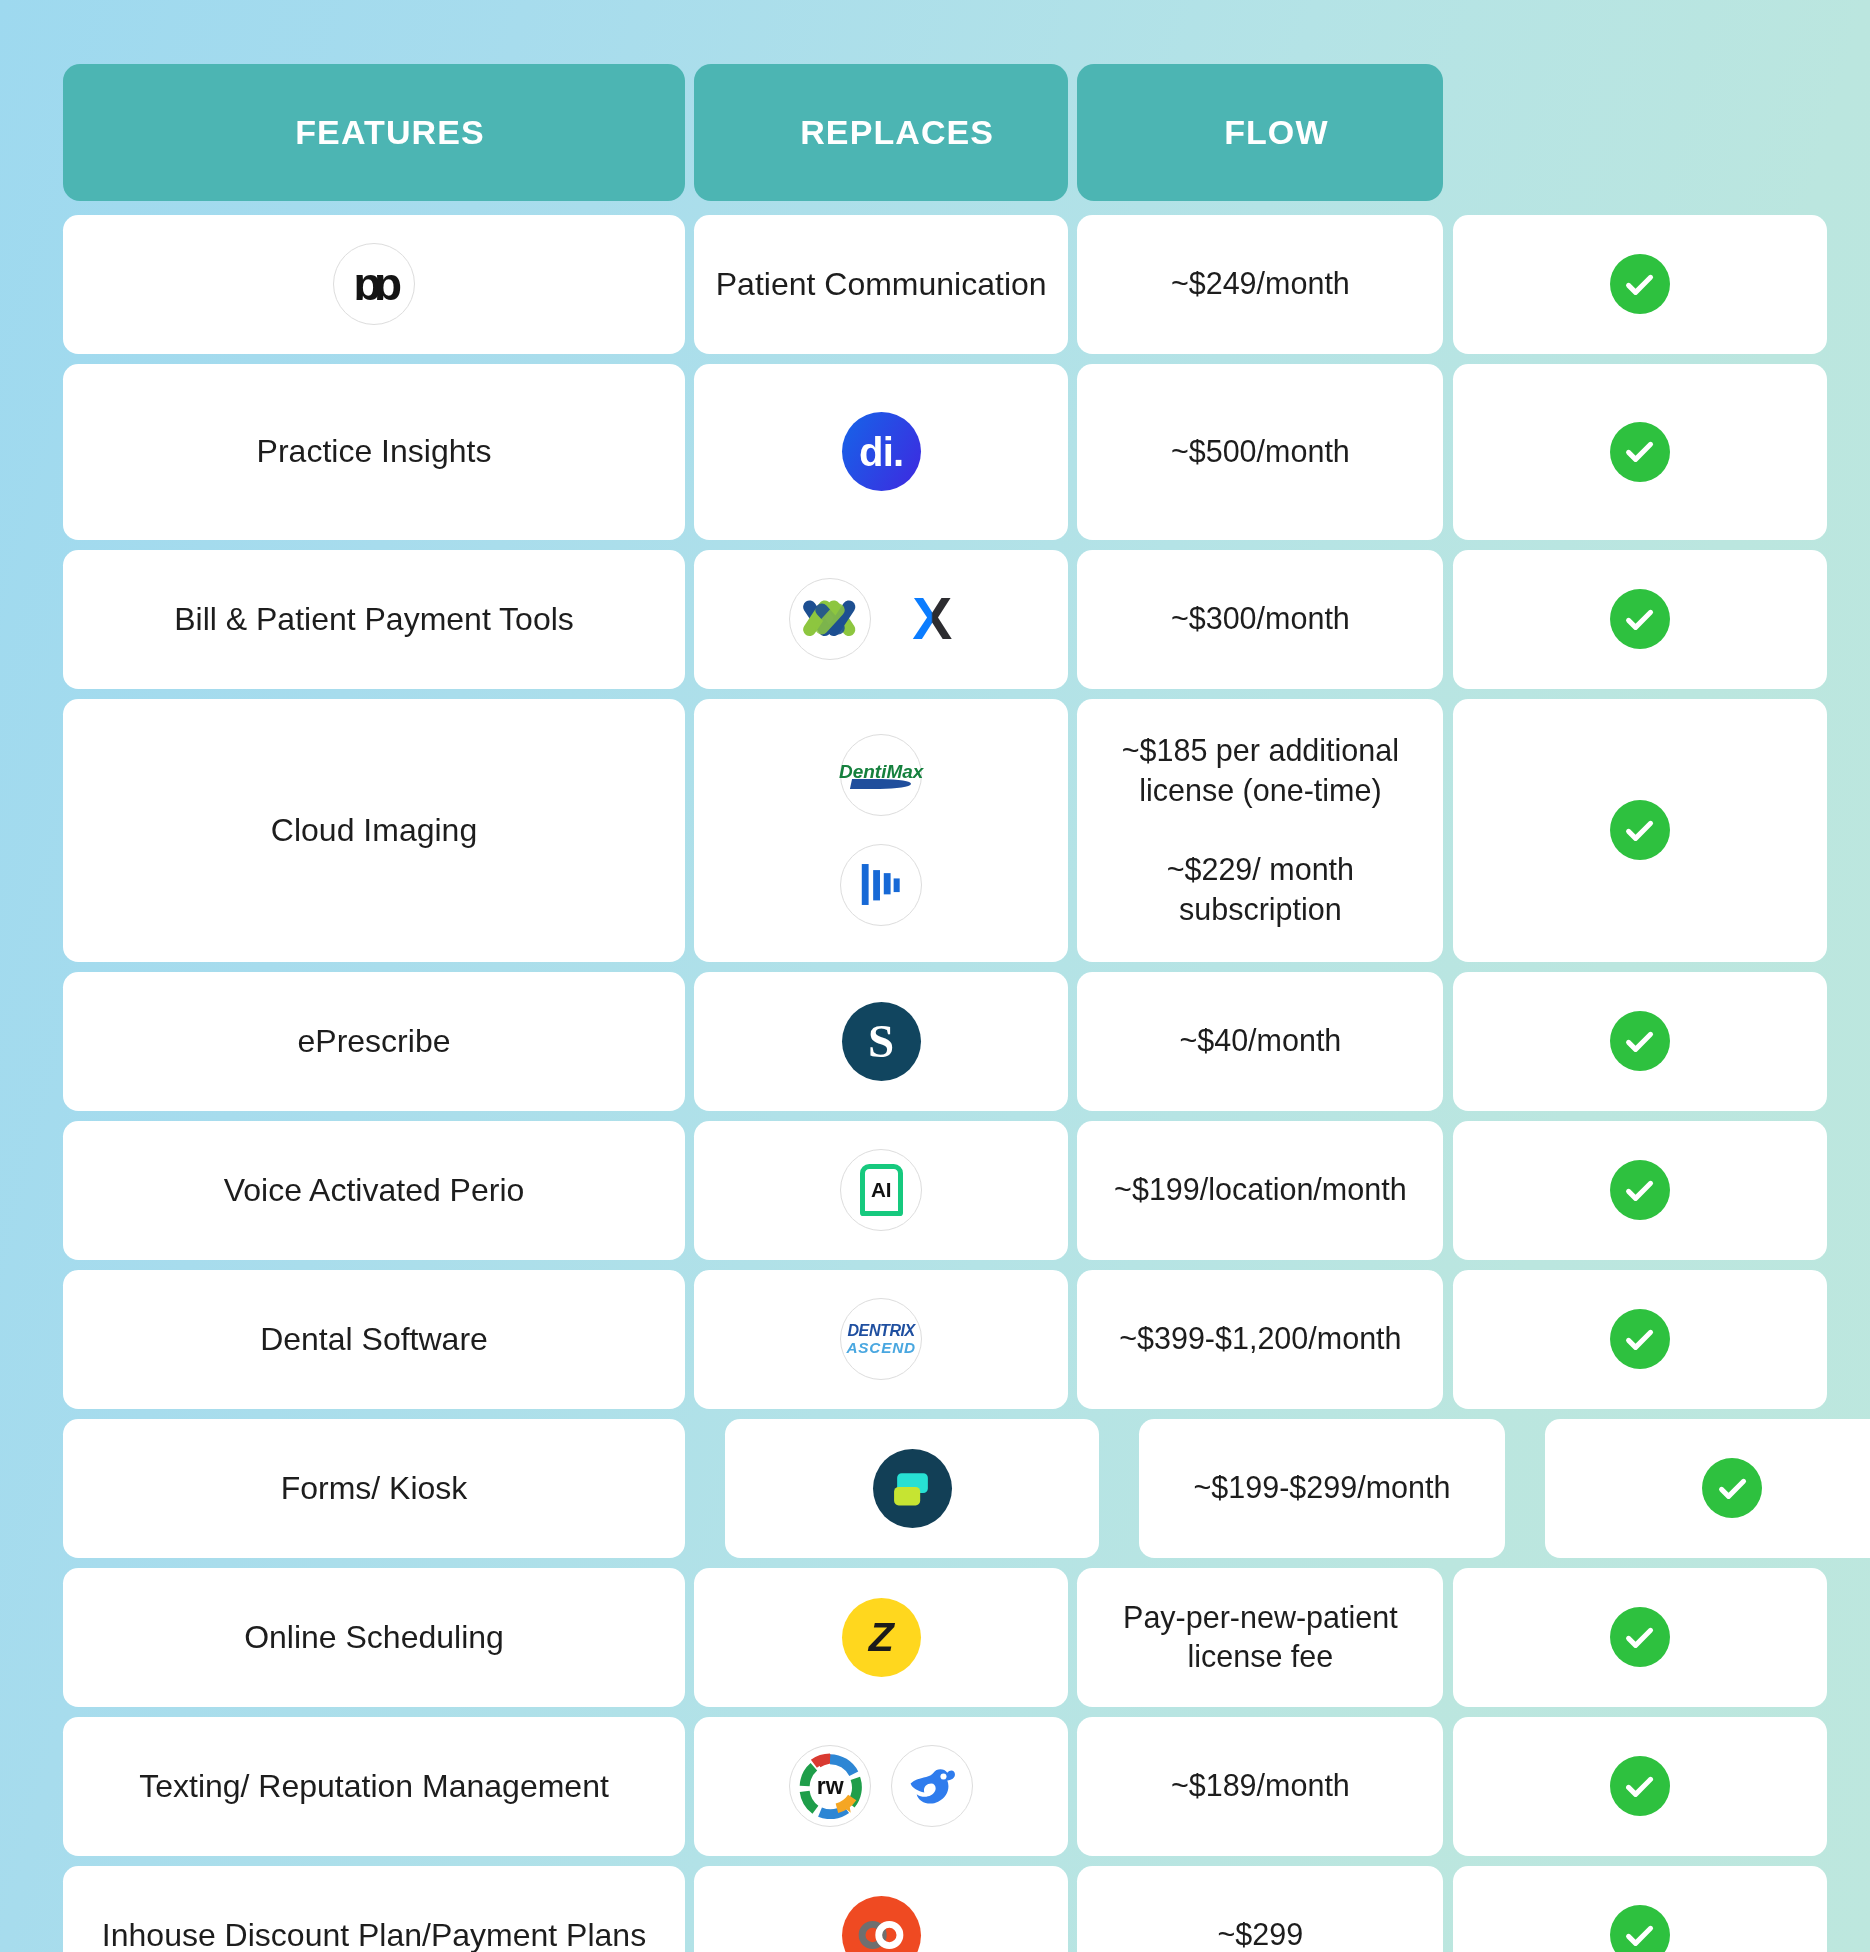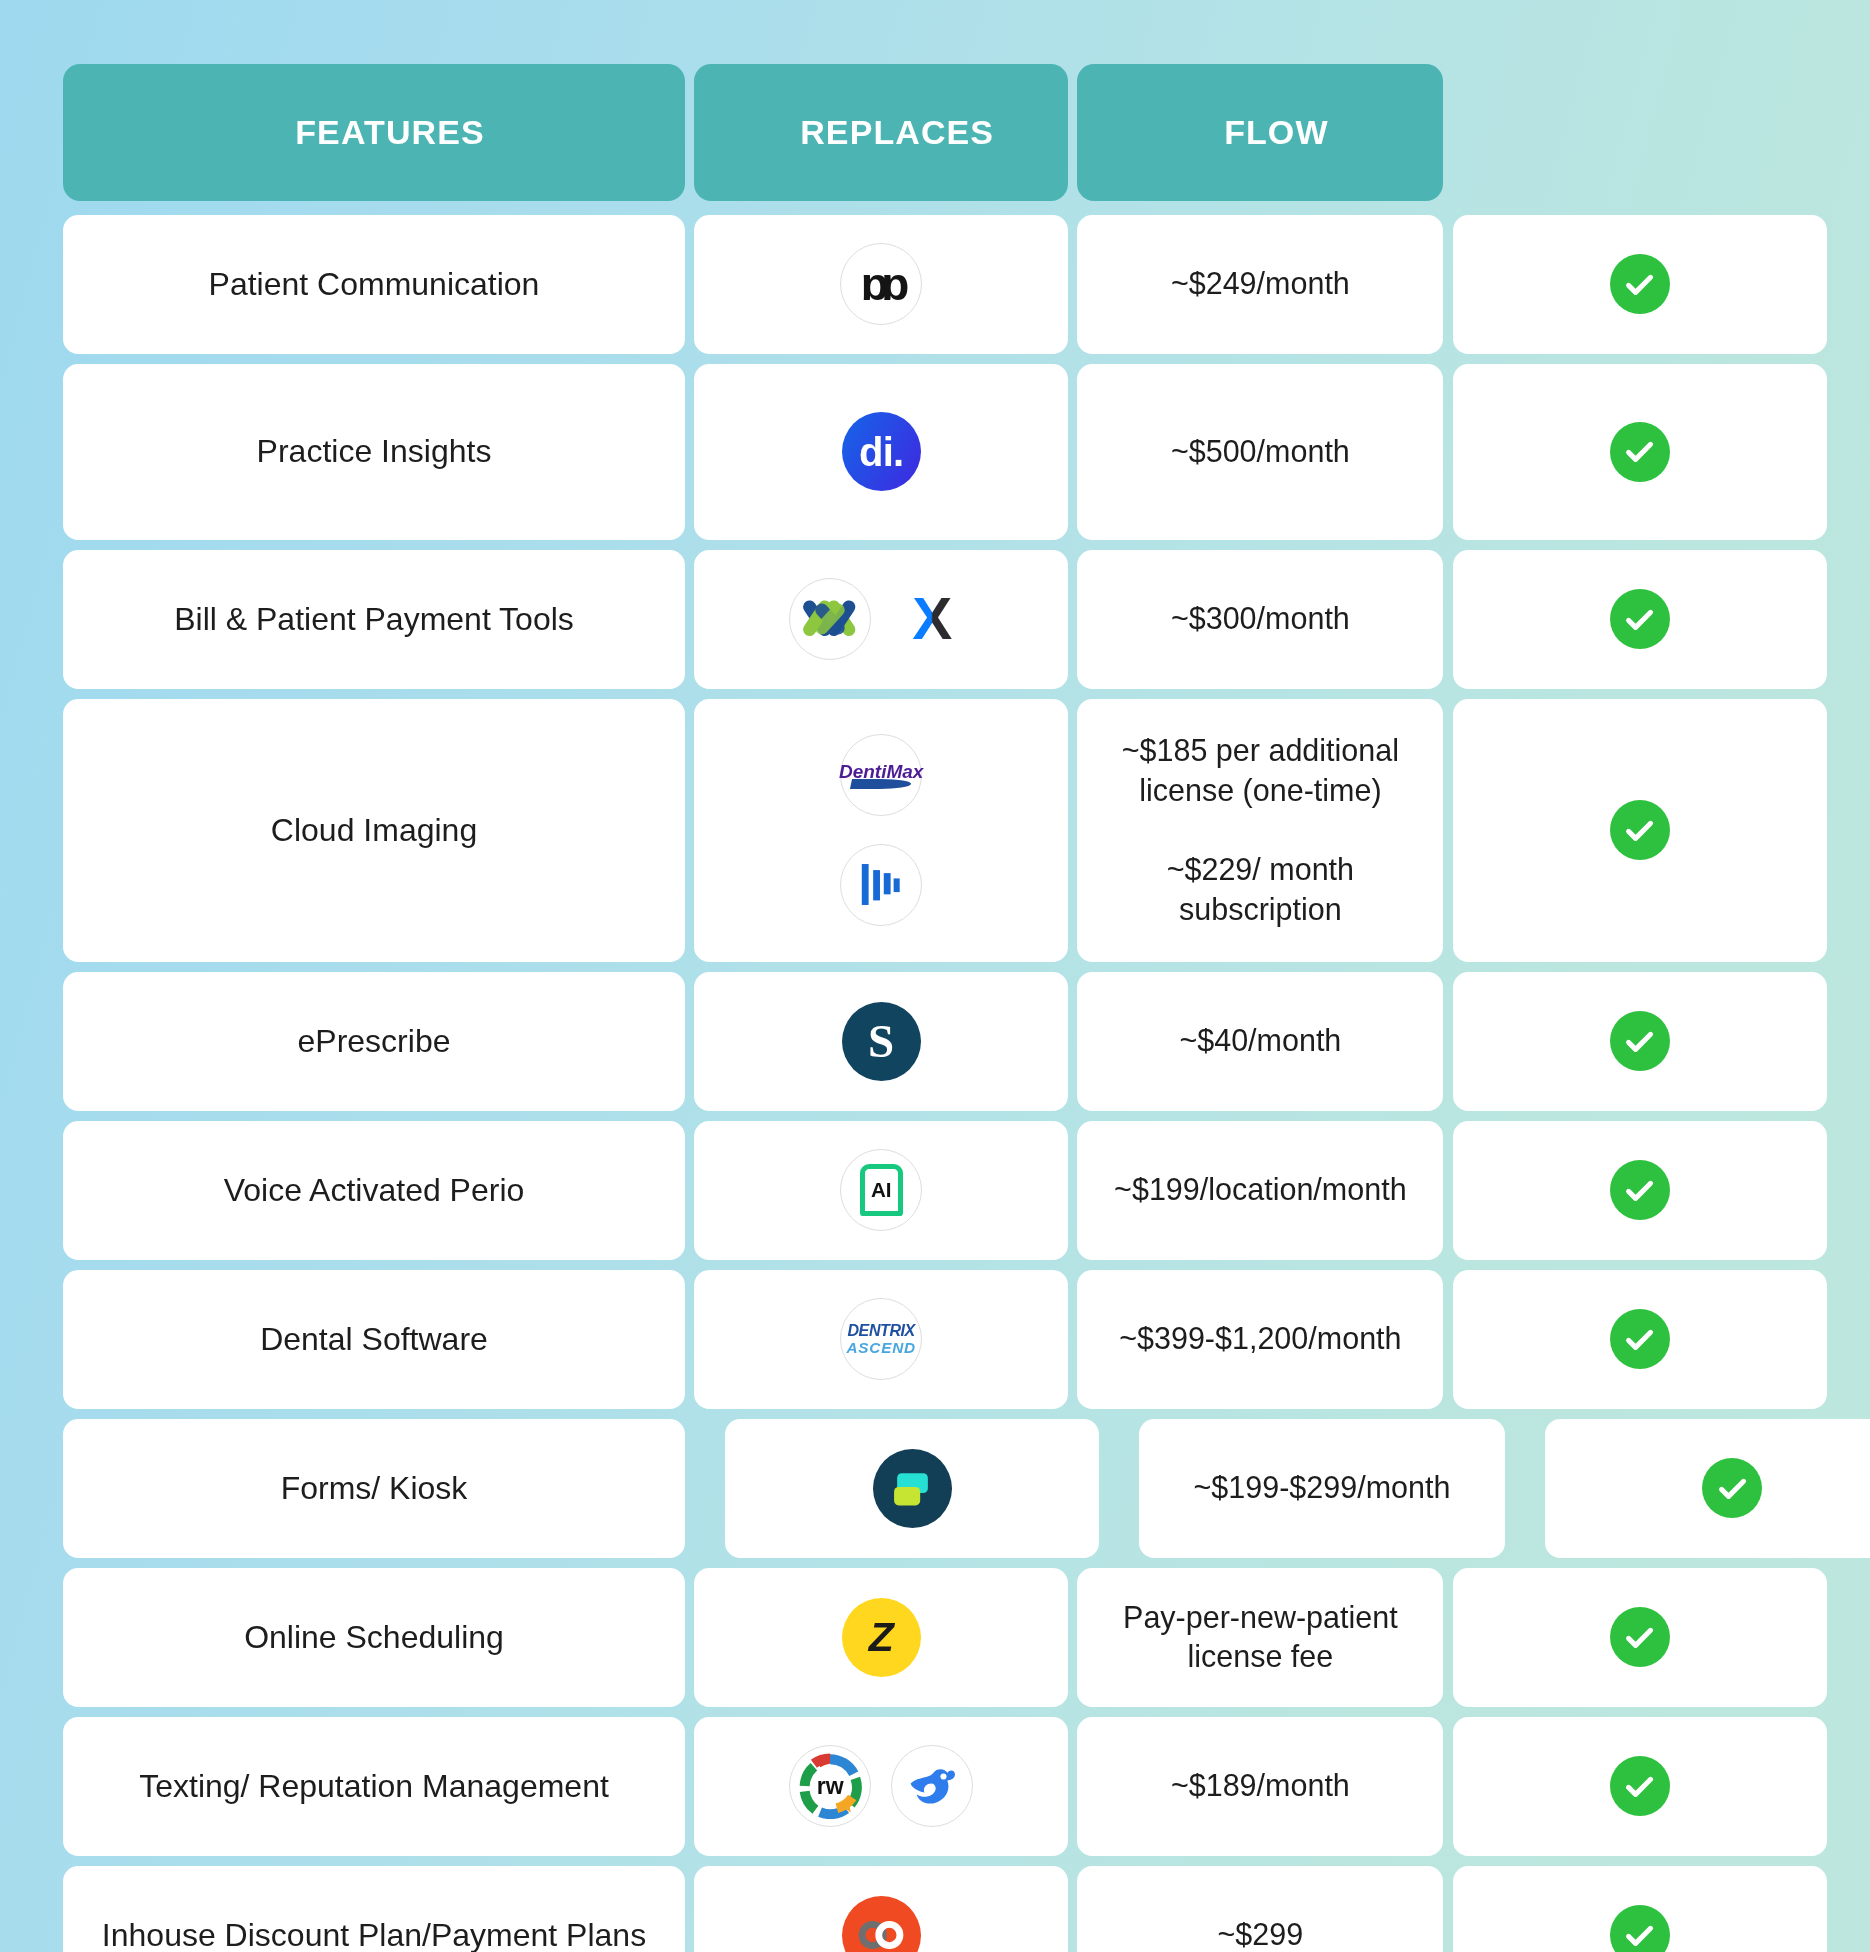--- a/index.html
+++ b/index.html
@@ -106,21 +106,21 @@
   .solid-circle {
     width: 79px; height: 79px;
     border-radius: 50%;
     display: flex; align-items: center; justify-content: center;
     flex: 0 0 auto;
   }
 
   .weave-mark { font-size: 46px; font-weight: bold; color: #141414; line-height: 1; letter-spacing: -7.6px; }
   .di-circle { background: linear-gradient(120deg,#1565e8 0%,#3f28e0 100%); }
   .di-text { color:#fff; font-size:40px; font-weight:bold; letter-spacing:-0.8px; line-height:1; }
-  .dentimax-txt { font-size: 19px; font-weight: bold; font-style: italic; color:#4c1d95; line-height:1; }
+  .dentimax-txt { font-size: 19px; font-weight: bold; font-style: italic; color:#15803d; line-height:1; }
   .swoosh { display:block; width:60px; height:10px; background:#1f4e9c; border-radius:0 50% 50% 0; margin-top:-2.3px; transform: skewX(-12deg); }
   .s-circle { background:#11455f; }
   .s-text { color:#fff; font-size:47px; font-weight:bold; line-height:1; font-family:"Liberation Serif", serif;}
   .ai-shield { width:43px;height:52px;border:5.3px solid #16c97e;border-radius:9.2px 9.2px 3.1px 3.1px;display:flex;align-items:center;justify-content:center;position:relative;background:#fff;}
   .ai-shield span{font-size:20.6px;font-weight:bold;color:#111;line-height:1;}
   .dentrix-top{font-size:16px;font-weight:bold;color:#1f4fa0;font-style:italic;letter-spacing:-0.4px;line-height:1.05;}
   .dentrix-bot{font-size:15.3px;font-weight:bold;color:#49a7e0;font-style:italic;letter-spacing:0.8px;line-height:1.05;}
   .forms-circle{background:#123f56;}
   .zoc-circle{background:#ffd71e;}
   .zoc-text{font-size:41px;font-weight:bold;color:#1b1b1b;line-height:1;font-style:italic;}
@@ -141,28 +141,28 @@
       <span>REPLACES</span>
     </div>
     <div class="hcell">
       <span>FLOW</span>
     </div>
   </div>
 
   <div class="body-rows">
 
     <div class="grid-row" style="height:139px;">
+      <div class="cell logo-cell">
+        <div class="ring">
+            <span class="weave-mark">ɒɒ</span>
+          </div>
+      </div>
       <div class="cell feature-cell">
         <span>Patient Communication</span>
         </div>
-      <div class="cell logo-cell">
-        <div class="ring">
-            <span class="weave-mark">ɒɒ</span>
-          </div>
-      </div>
       <div class="cell price-cell">
         <span>~$249/month</span>
         </div>
       <div class="cell">
         <div class="check">
             <svg viewBox="0 0 24 24">
               <path d="M4.5 12.6l4.8 4.8L19.6 7.1" fill="none" stroke="#fff" stroke-width="3.4" stroke-linecap="round" stroke-linejoin="round"></path>
             </svg>
           </div>
       </div>

